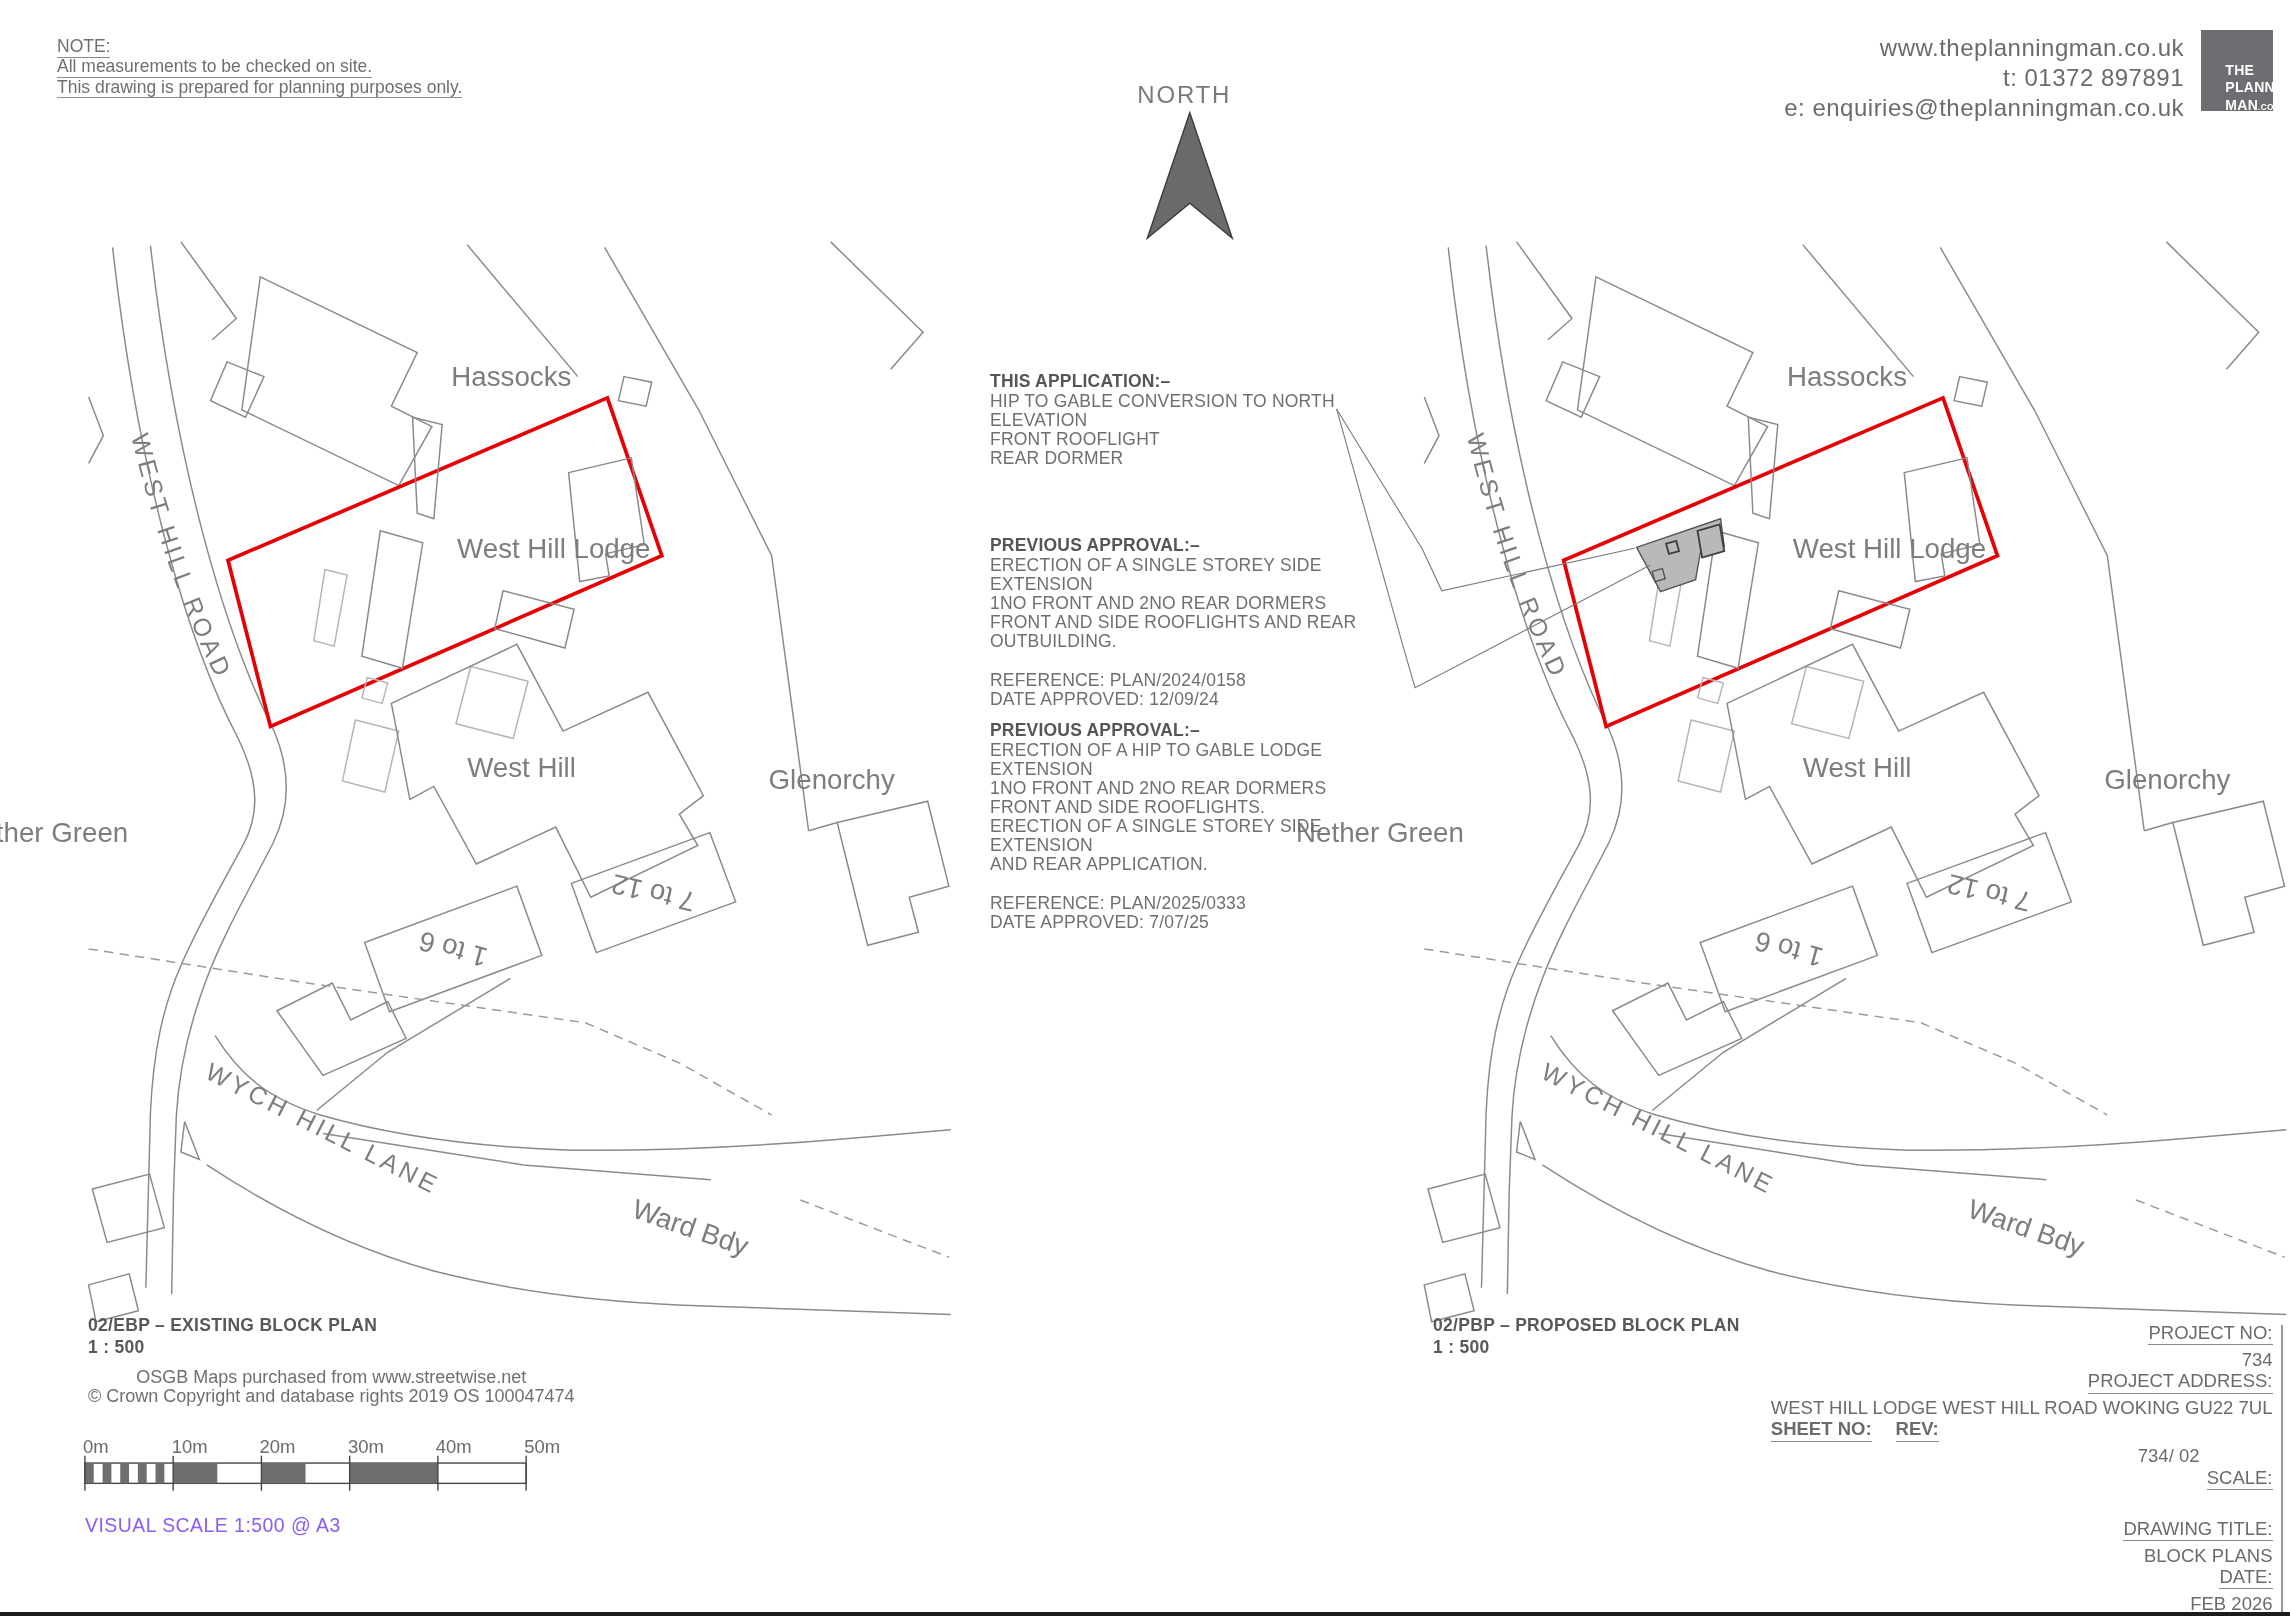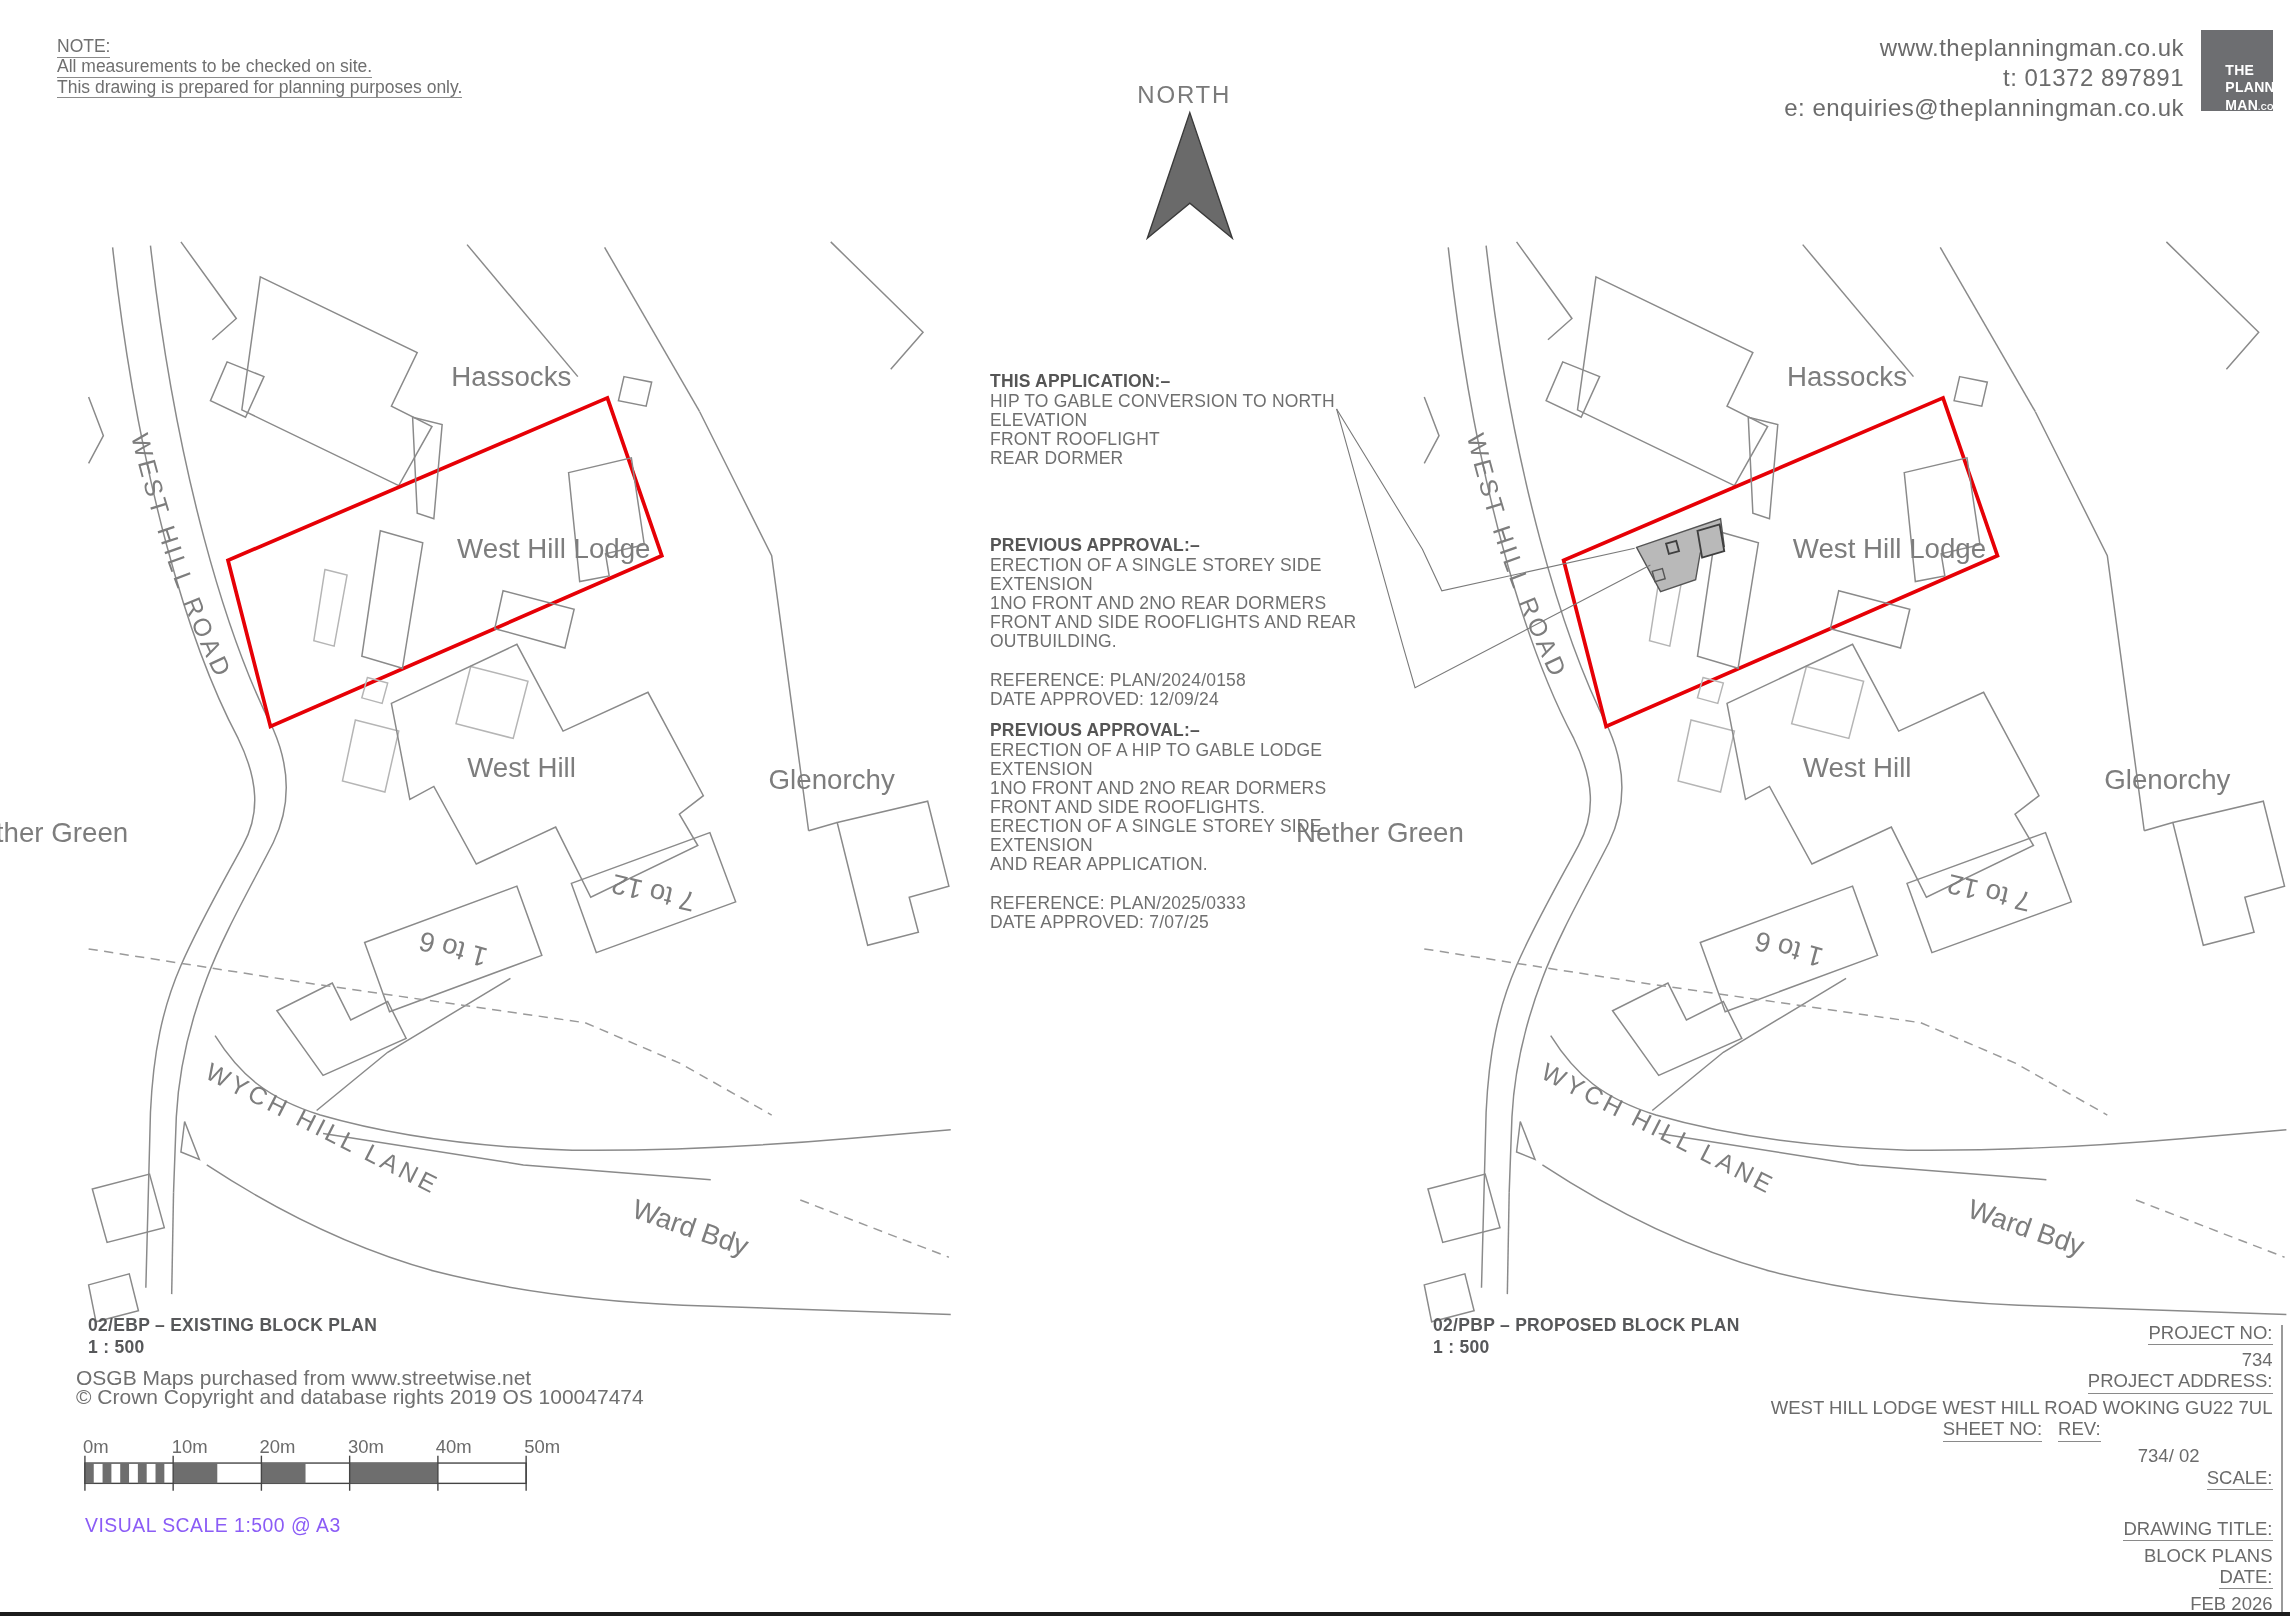--- a/index.html
+++ b/index.html
@@ -16,27 +16,27 @@
   .logo{left:2201px;top:30px;width:72px;height:81px;background:#6d6e71;color:#fff;
         padding:16px;box-sizing:border-box;}
   .logo .inner{padding:15.7px 0 0 8.3px;font-weight:bold;font-size:14px;line-height:17.5px;letter-spacing:0.3px;}
   .logo .suffix{font-size:8.3px;font-weight:bold;}
   
   .anno{left:990px;width:388px;font-size:17.5px;line-height:19px;color:#6f6f6f;letter-spacing:0.2px;}
   .anno .ttl{font-weight:bold;color:#555;margin-bottom:0.9px;}
   .anno .ref{margin-top:20px;}
   
   .cap{font-size:17.5px;font-weight:bold;color:#57585a;line-height:22px;letter-spacing:0.3px;}
-  .credit{left:76px;top:1368px;font-size:21px;line-height:19.4px;color:#6f6f6f;}
+  .credit{left:88px;top:1368px;font-size:18px;line-height:19.4px;color:#6f6f6f;text-align:center;}
   .vscale{left:85px;top:1514px;font-size:19.4px;color:#8b5cf6;letter-spacing:0.5px;}
   
   .tblock{right:18.5px;top:1323px;text-align:right;font-size:18.5px;line-height:19.4px;color:#6b6b6b;}
   .tblock .lbl{display:inline-block;border-bottom:1.4px solid #8a8a8a;padding-bottom:2px;margin-bottom:2.8px;}
   .tblock .row{margin-bottom:1.8px;}
-  .tblock .sheetrev{display:flex;justify-content:center;gap:16px;}
+  .tblock .sheetrev{display:flex;justify-content:flex-start;gap:24px;font-weight:bold;}
   .tblock .sheetno{margin-right:73px;}
   .tblock .gap{height:24px;}
   .vline{left:2281px;top:1325px;width:1.8px;height:290px;background:#9a9a9a;}
   .botline{left:0;top:1612px;width:2291px;height:3.7px;background:#1c1c1c;}
   
   svg text{font-family:"Liberation Sans",sans-serif;}
   .geo path{fill:none;stroke:#8a8a8a;stroke-width:1.6px;}
   .geo path.lt{stroke:#b5b5b5;}
   .geo path.dash{stroke:#9a9a9a;stroke-dasharray:10 7;}
   .geo path.red{stroke:#e60006;stroke-width:4px;}

